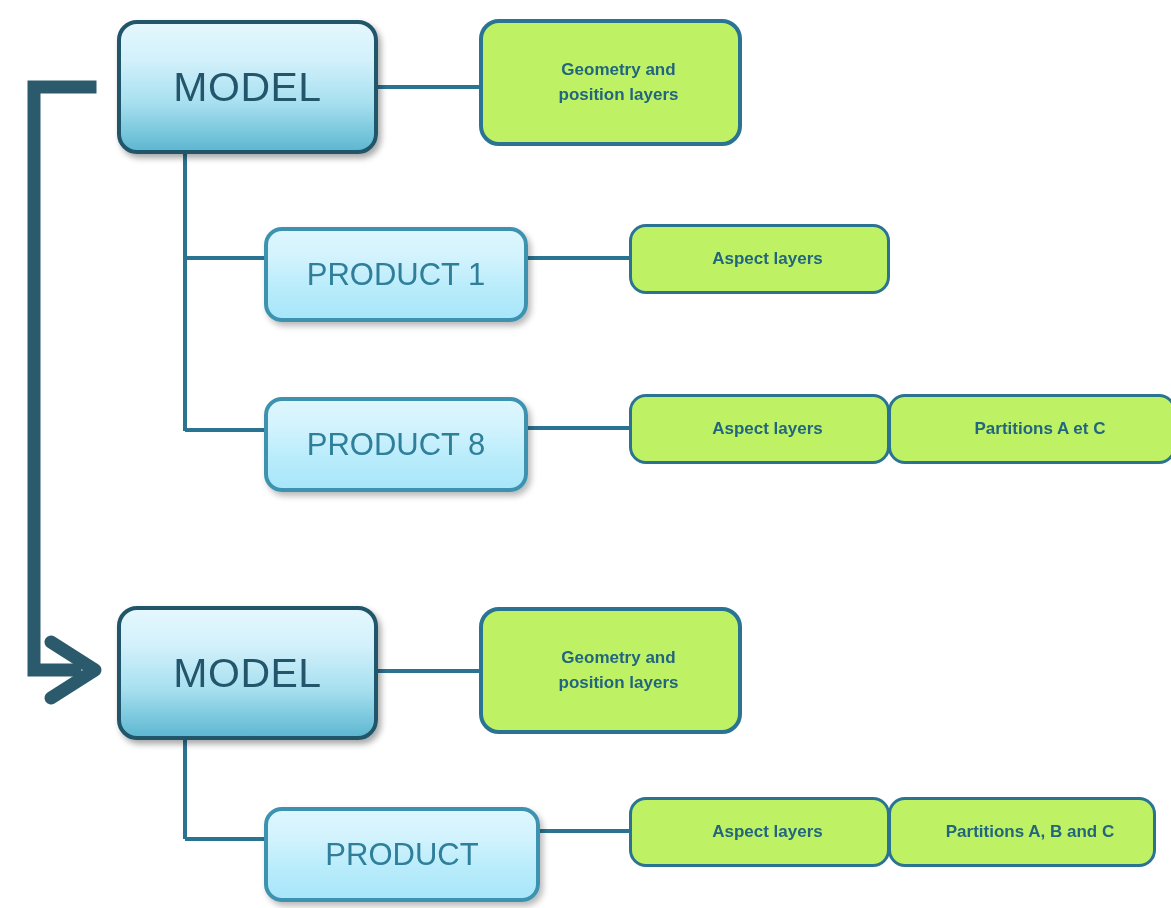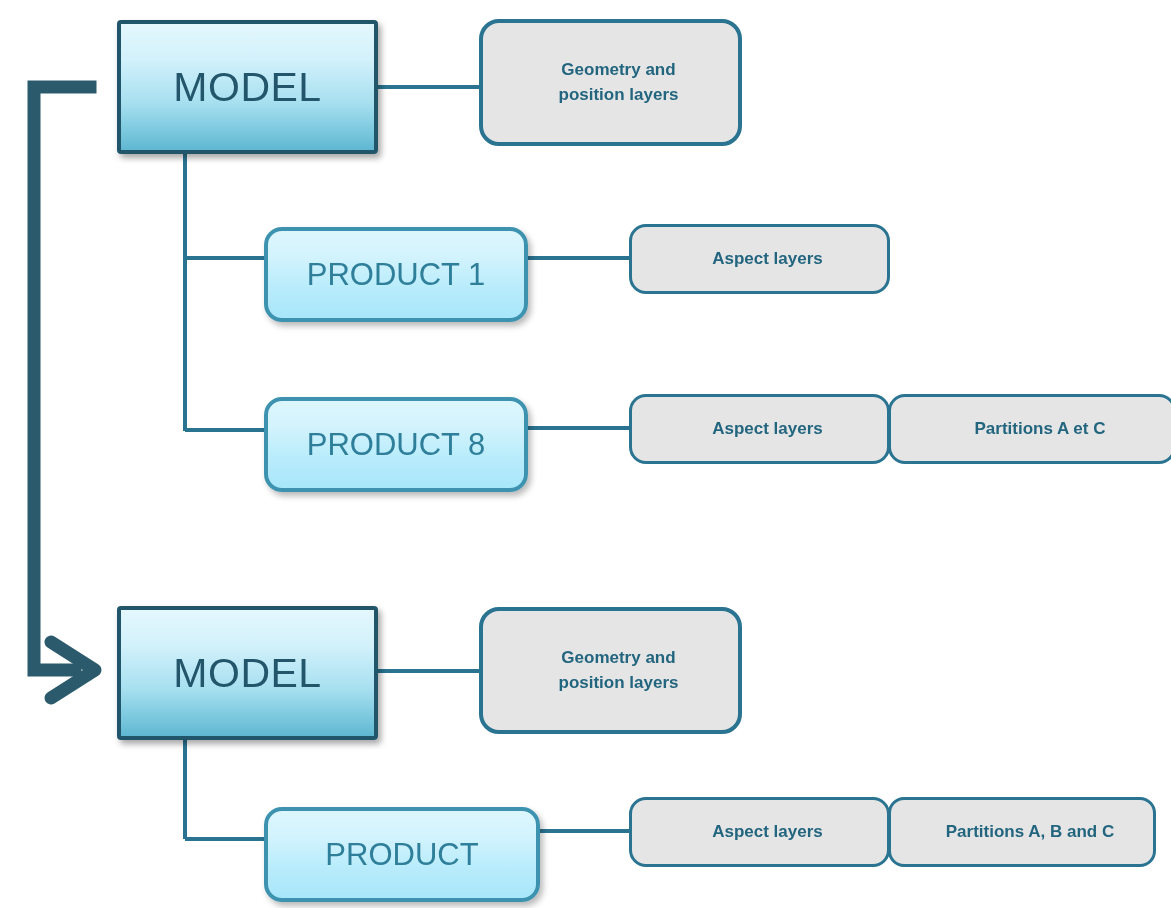--- a/index.html
+++ b/index.html
@@ -33,21 +33,21 @@
     box-sizing: border-box;
     display: flex;
     align-items: center;
     justify-content: center;
     text-align: center;
   }
 
   
   .node-model {
     border: 4px solid #21566a;
-    border-radius: 4px;
+    border-radius: 20px;
     background: linear-gradient(to bottom,
                 #e4f7fd 0%,
                 #d2f1fb 28%,
                 #a8e0f0 62%,
                 #72c3da 90%,
                 #5fb7d1 100%);
     box-shadow: 3px 4px 6px rgba(0,0,0,0.35);
     color: #23566b;
     font-size: 41px;
     font-weight: 400;
@@ -67,21 +67,21 @@
     color: #2f7f9b;
     font-size: 31px;
     font-weight: 400;
     margin-top: 17px;
   }
 
   
   .node-attr {
     border: 3px solid #2a7491;
     border-radius: 17px;
-    background: #e5e5e5;
+    background: #bef264;
     color: #22657f;
     font-size: 17px;
     font-weight: bold;
     line-height: 1.45;
     padding-left: 16px;
   }
   .node-attr.tall {
     border-radius: 20px;
     border-width: 4px;
   }
@@ -157,17 +157,17 @@
   </div>
 
   <div class="node node-product" style="left:264px; top:790px; width:276px; height:95px;">
     <span class="node-label">PRODUCT</span>
   </div>
 
   <div class="node node-attr" style="left:629px; top:797px; width:261px; height:70px;">
     <span class="node-label">Aspect layers</span>
   </div>
 
-  <div class="node node-attr" style="left:888px; top:797px; width:268px; height:70px;border-radius:16px;">
+  <div class="node node-attr" style="left:888px; top:797px; width:268px; height:70px;">
     <span class="node-label">Partitions A, B and C</span>
   </div>
 
 </div>
 
 </body></html>

